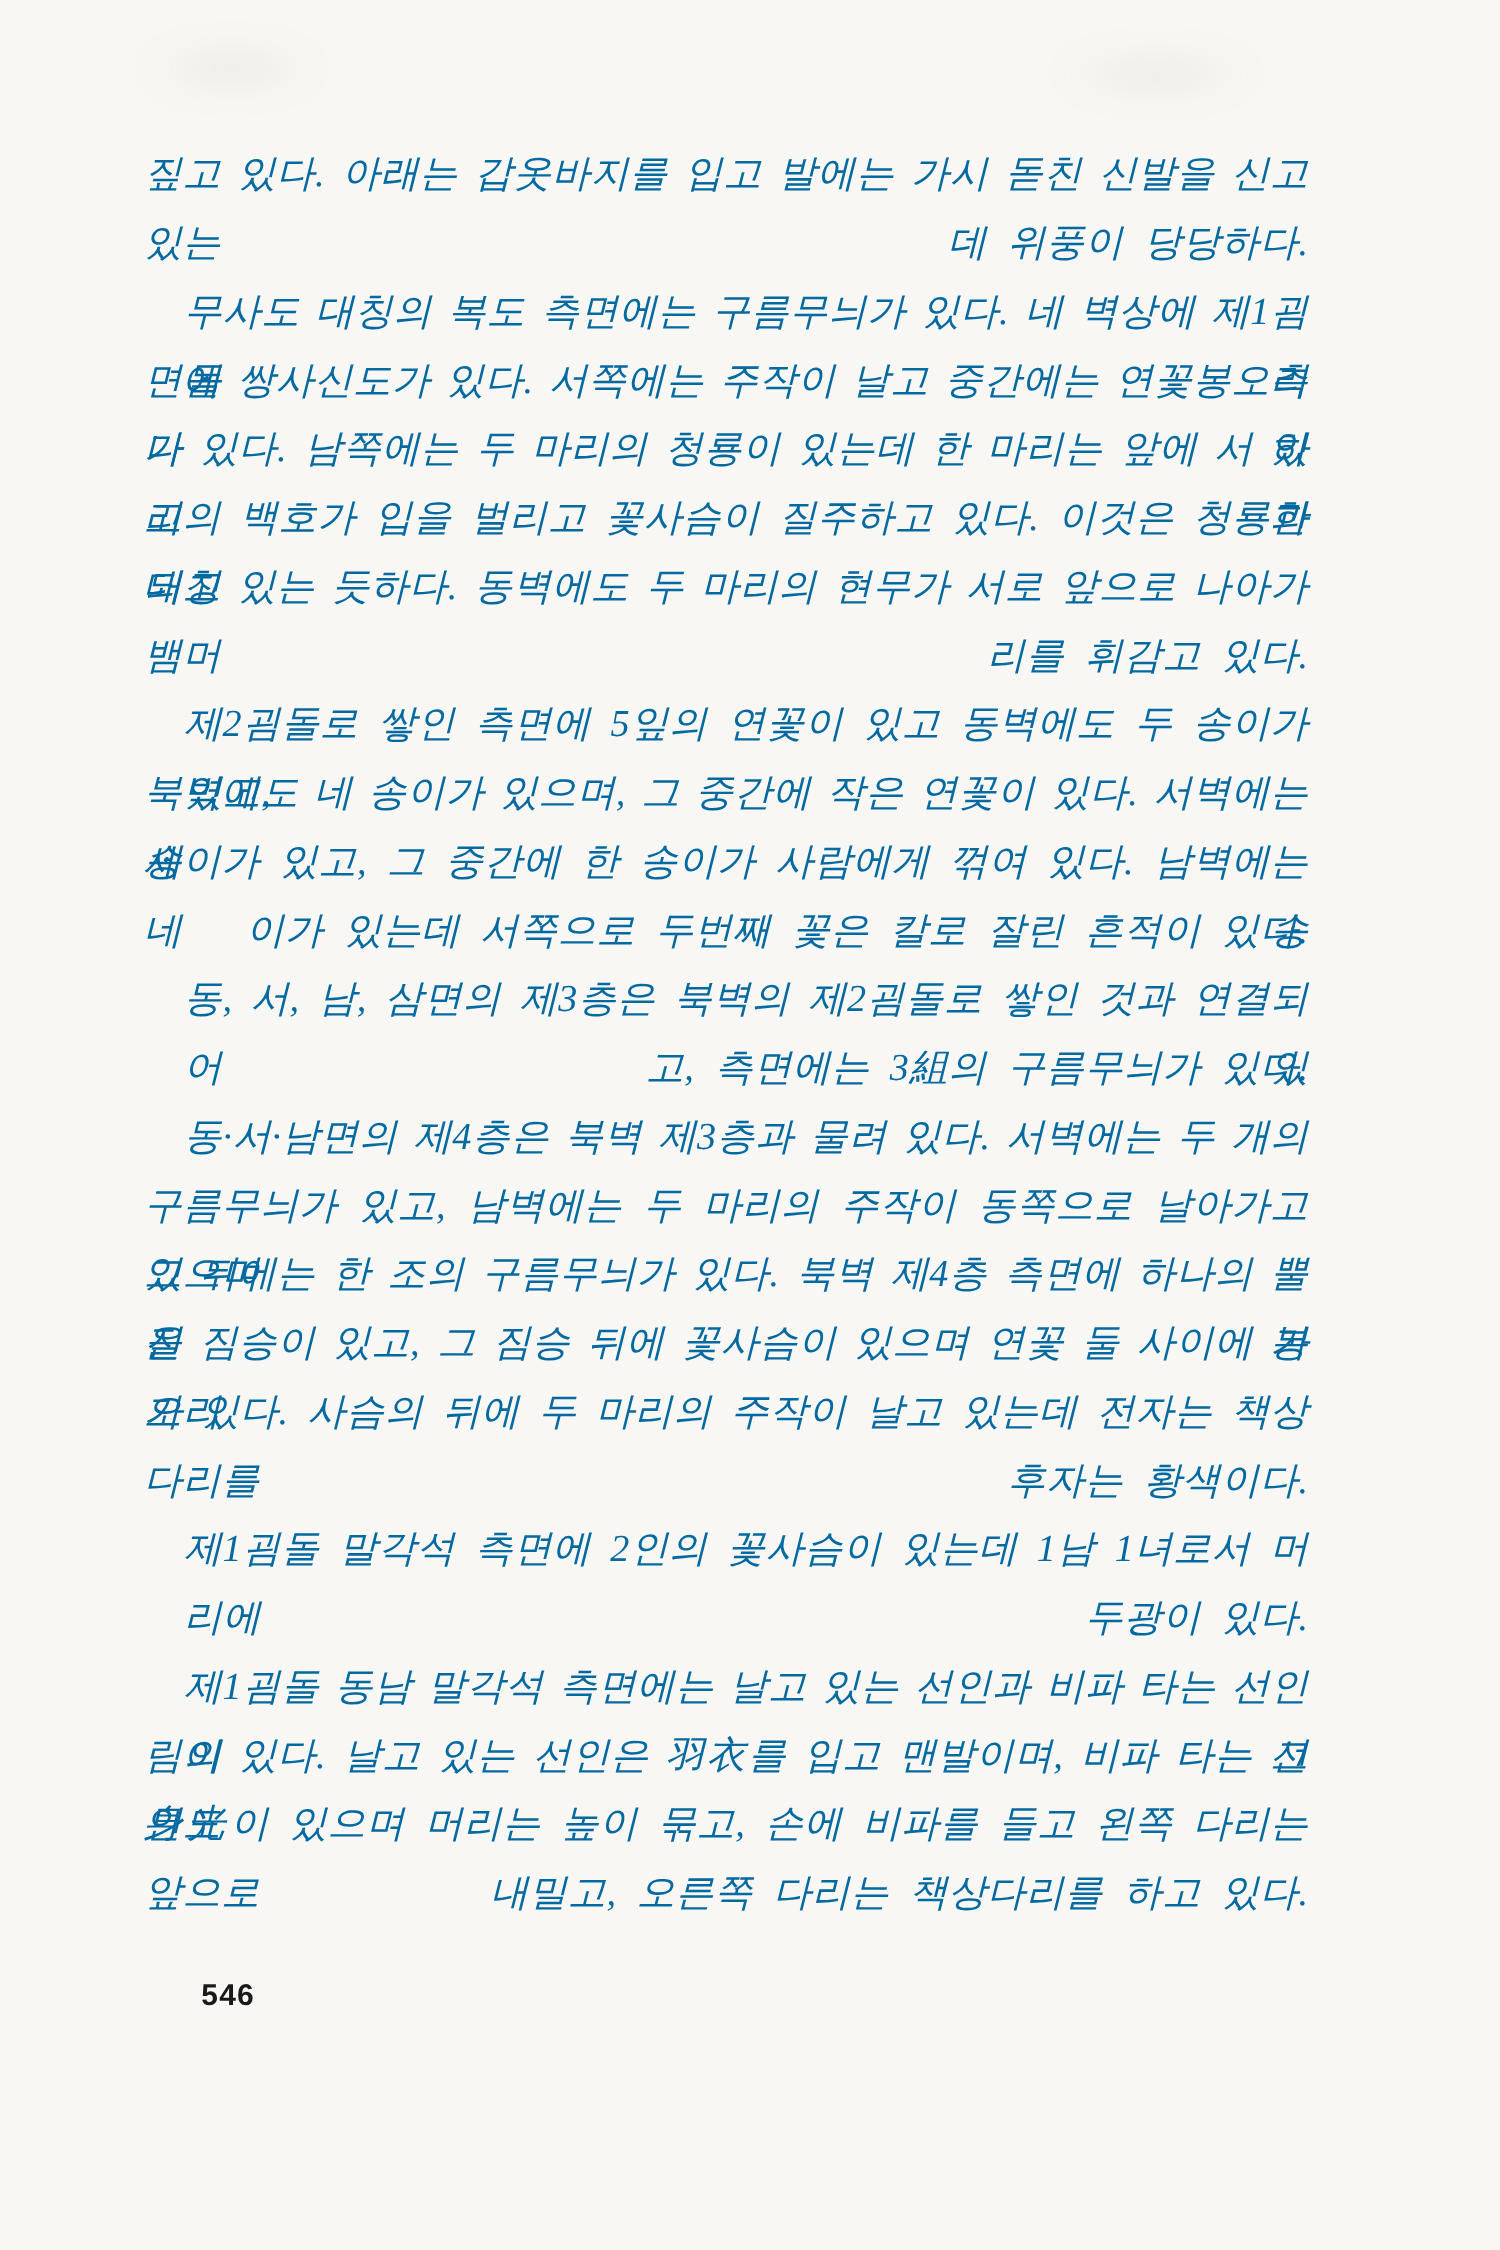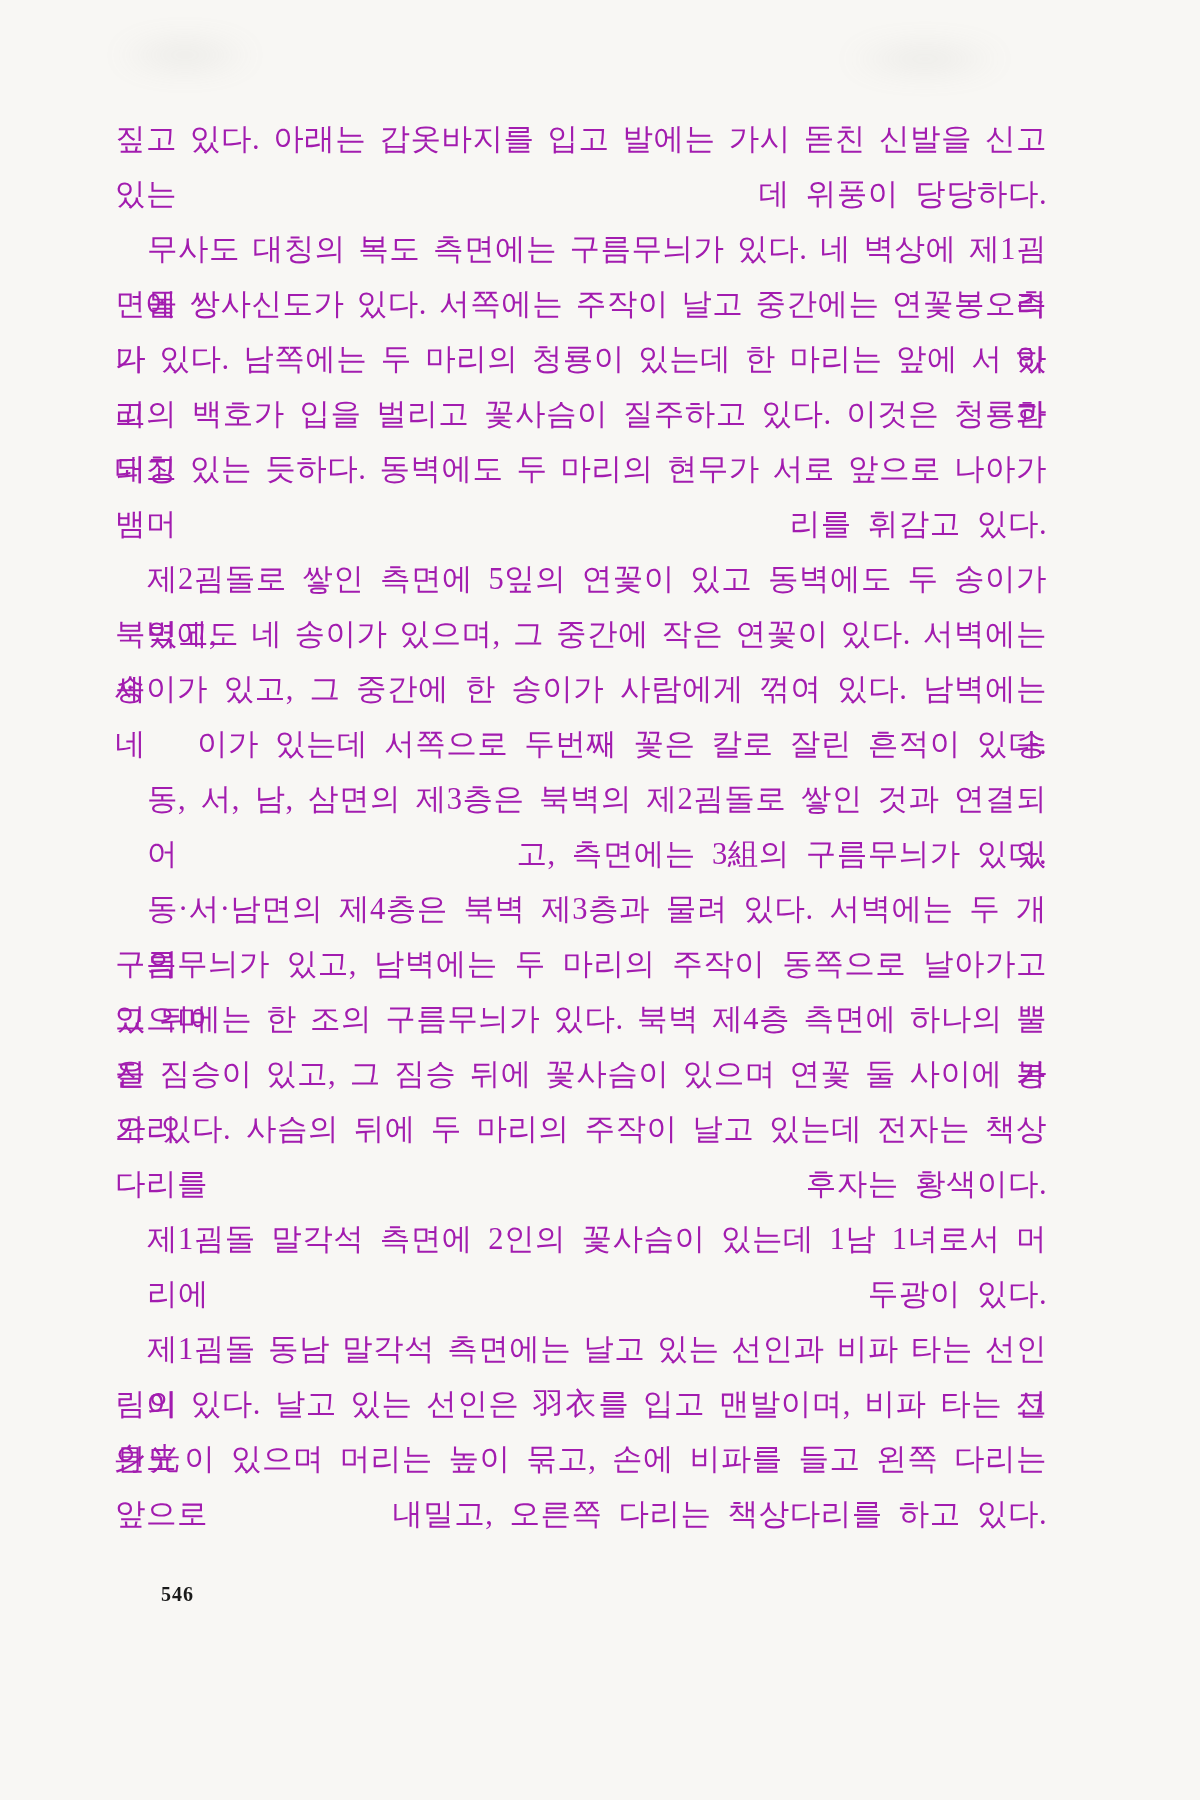--- a/index.html
+++ b/index.html
@@ -33,44 +33,45 @@
     top: 112px;
     width: 932px;
   }
   .text-line {
     display: block;
     height: 55px;
     line-height: 55px;
     font-size: 30.5px;
     letter-spacing: 0.5px;
     white-space: normal;
-    color: #a21caf;
+    color: #0369a1;
+    font-style: italic;
   }
   .text-line.justify {
     text-align: justify;
     text-align-last: justify;
     word-spacing: 4px;
   }
   .text-line.plain {
     text-align: right;
     word-spacing: 8px;
   }
   .text-line.indent {
     padding-left: 32px;
     box-sizing: border-box;
   }
   .page-number {
     position: absolute;
     left: 161px;
     top: 1583px;
-    font-size: 20px;
+    font-size: 24px;
     font-weight: 600;
     letter-spacing: 1px;
     color: #1a1a1a;
-    font-family: Liberation Serif, serif;
+    font-family: Liberation Sans, sans-serif;
   }
 </style>
 </head>
 <body>
 
 <div class="scan-artifact tl"></div>
 <div class="scan-artifact tr"></div>
 
 <div class="page-text">
     <div class="text-line justify">짚고 있다.  아래는 갑옷바지를 입고 발에는 가시 돋친 신발을 신고 있는</div>

